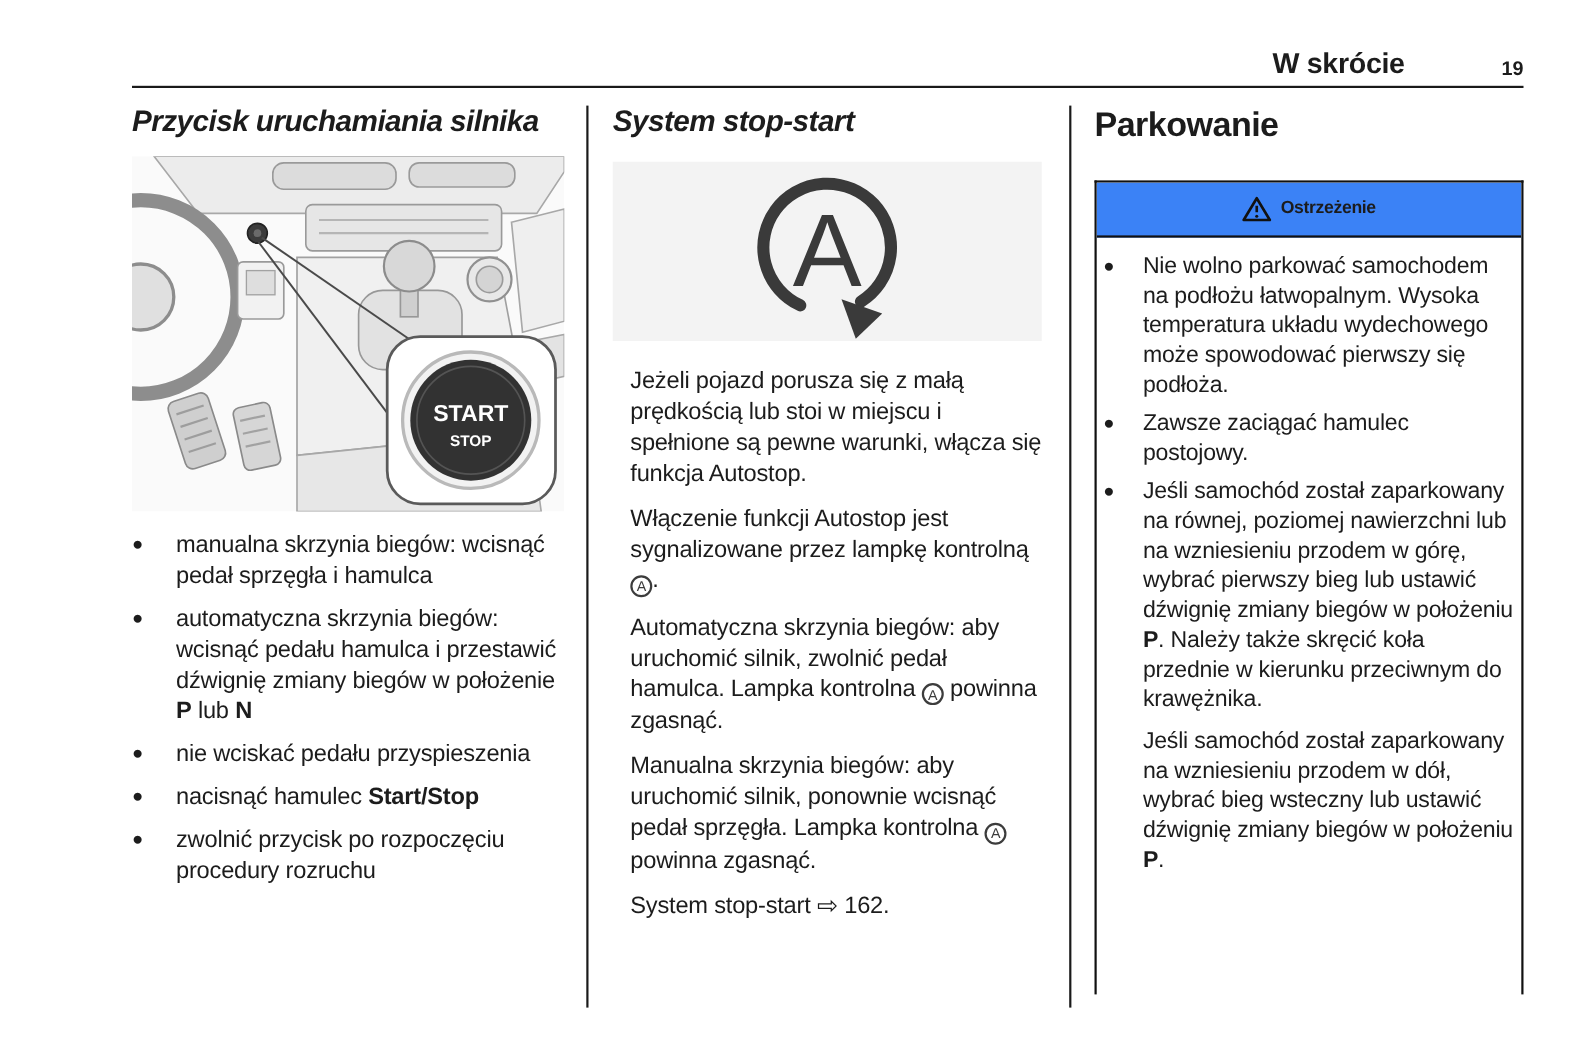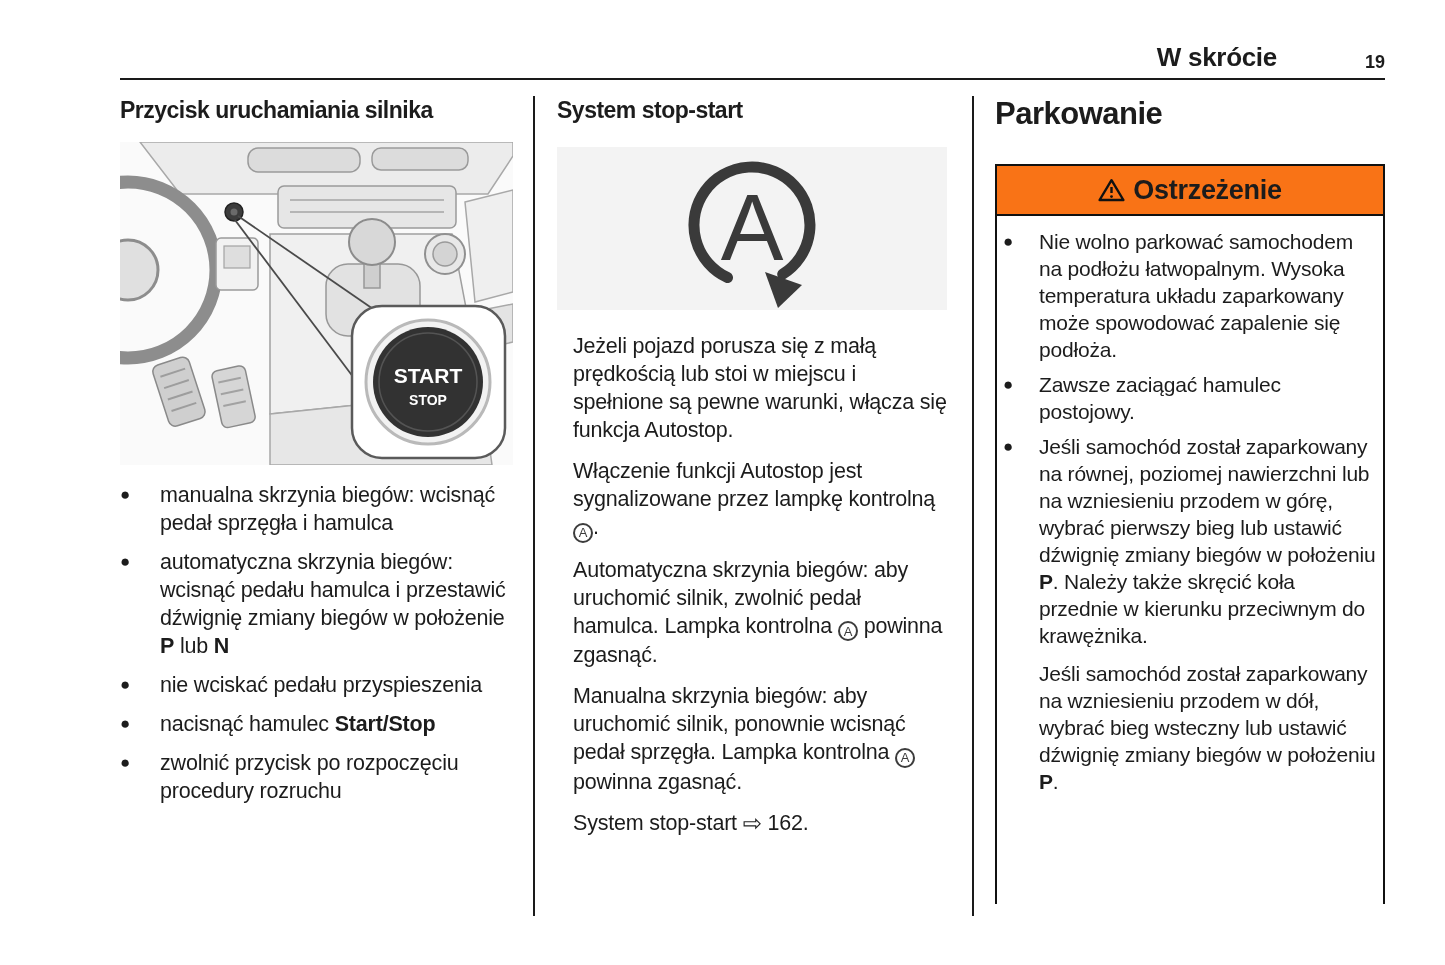--- a/index.html
+++ b/index.html
@@ -23,21 +23,21 @@
   .columns{margin:16px 60px 0 120px;display:flex;align-items:flex-start;}
   .col{flex:none;}
   .col-1{width:393px;}
   .col-2{width:390px;}
   .col-3{width:390px;}
   .vsep{flex:none;width:2px;height:820px;background:#1a1a1a;}
   .vsep-1{margin-left:20px;margin-right:22px;}
   .vsep-2{margin-left:25px;margin-right:21px;}
 
   h2.sub-heading{
-    margin:0;font-size:23px;font-weight:700;letter-spacing:-0.5px;line-height:28px;
+    margin:0;font-size:27px;font-weight:700;letter-spacing:-0.5px;line-height:28px;font-style:italic;
   }
   h1.section-heading{
     margin:0 0 32px 0;font-size:31px;font-weight:700;letter-spacing:-0.5px;line-height:36px;
   }
 
   
   .para{font-size:21.5px;line-height:28px;margin:0 0 13px 16px;letter-spacing:-0.2px;}
   .bullet-list{list-style:none;margin:0;padding:0;}
   .bullet-list li{display:flex;margin:0 0 11px 0;font-size:21.5px;line-height:28px;letter-spacing:-0.2px;}
   .bullet-glyph{flex:none;width:40px;font-size:17px;line-height:28px;}
@@ -60,23 +60,23 @@
     display:flex;align-items:center;justify-content:center;
   }
   .list-block{margin-top:16px;}
 
   
   .warning-box{
     box-sizing:border-box;width:390px;height:740px;
     border:2px solid #111;border-bottom:none;overflow:hidden;
   }
   .warning-head{
-    height:48px;background:#f97316;border-bottom:2px solid #111;
+    height:48px;background:#3b82f6;border-bottom:2px solid #111;
     display:flex;align-items:center;justify-content:center;gap:8px;
-    font-size:27px;font-weight:700;letter-spacing:-0.3px;
+    font-size:16px;font-weight:700;letter-spacing:-0.3px;
   }
   .warning-body{padding:12px 6px 0 6px;}
   .warning-body .bullet-list li{margin:0 0 8px 0;font-size:21px;line-height:27px;}
   .warning-body .bullet-glyph{width:36px;line-height:27px;}
   .cont-para{margin:11px 0 0 36px;font-size:21px;line-height:27px;letter-spacing:-0.2px;}
 </style>
 </head>
 <body>
 
 <div class="page">
@@ -212,21 +212,21 @@
             <path d="M13.5,2.2 L25.4,22 H1.6 Z" fill="none" stroke="#111" stroke-width="2.4" stroke-linejoin="round"></path>
             <line x1="13.5" y1="9" x2="13.5" y2="15" stroke="#111" stroke-width="2.4"></line>
             <circle cx="13.5" cy="18.6" r="1.4" fill="#111"></circle>
           </svg>
           <span>Ostrzeżenie</span>
         </div>
         <div class="warning-body">
           <ul class="bullet-list">
             <li>
               <span class="bullet-glyph">●</span>
-              <span class="li-text">Nie wolno parkować samochodem na podłożu łatwopalnym. Wysoka temperatura układu zaparkowany może spowodować zapalenie się podłoża.</span>
+              <span class="li-text">Nie wolno parkować samochodem na podłożu łatwopalnym. Wysoka temperatura układu wydechowego może spowodować pierwszy się podłoża.</span>
             </li>
             <li>
               <span class="bullet-glyph">●</span>
               <span class="li-text">Zawsze zaciągać hamulec postojowy.</span>
             </li>
             <li>
               <span class="bullet-glyph">●</span>
               <span class="li-text"><span>Jeśli samochód został zaparkowany na równej, poziomej nawierzchni lub na wzniesieniu przodem w górę, wybrać pierwszy bieg lub ustawić dźwignię zmiany biegów w położeniu </span><b>P</b><span>. Należy także skręcić koła przednie w kierunku przeciwnym do krawężnika.</span></span>
             </li>
           </ul>

